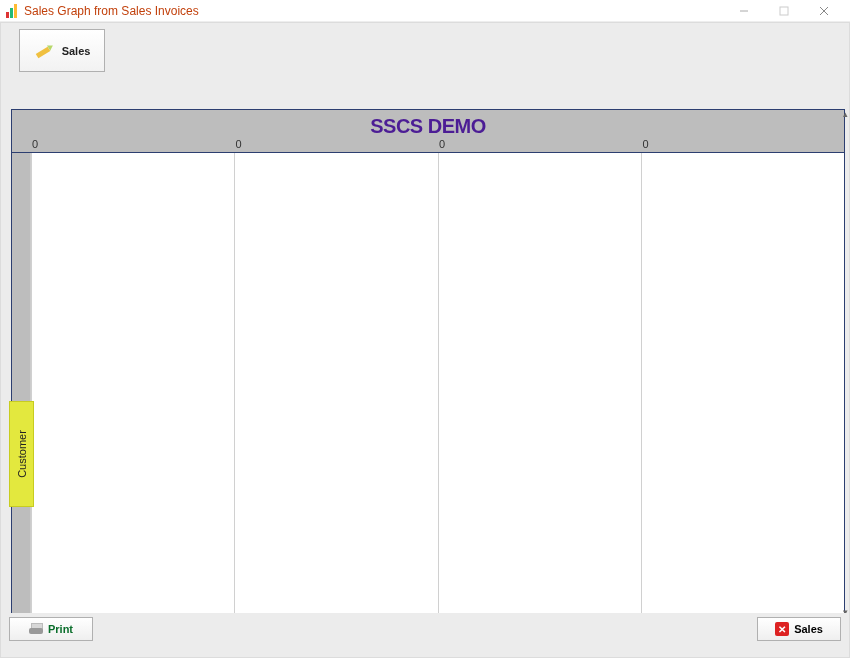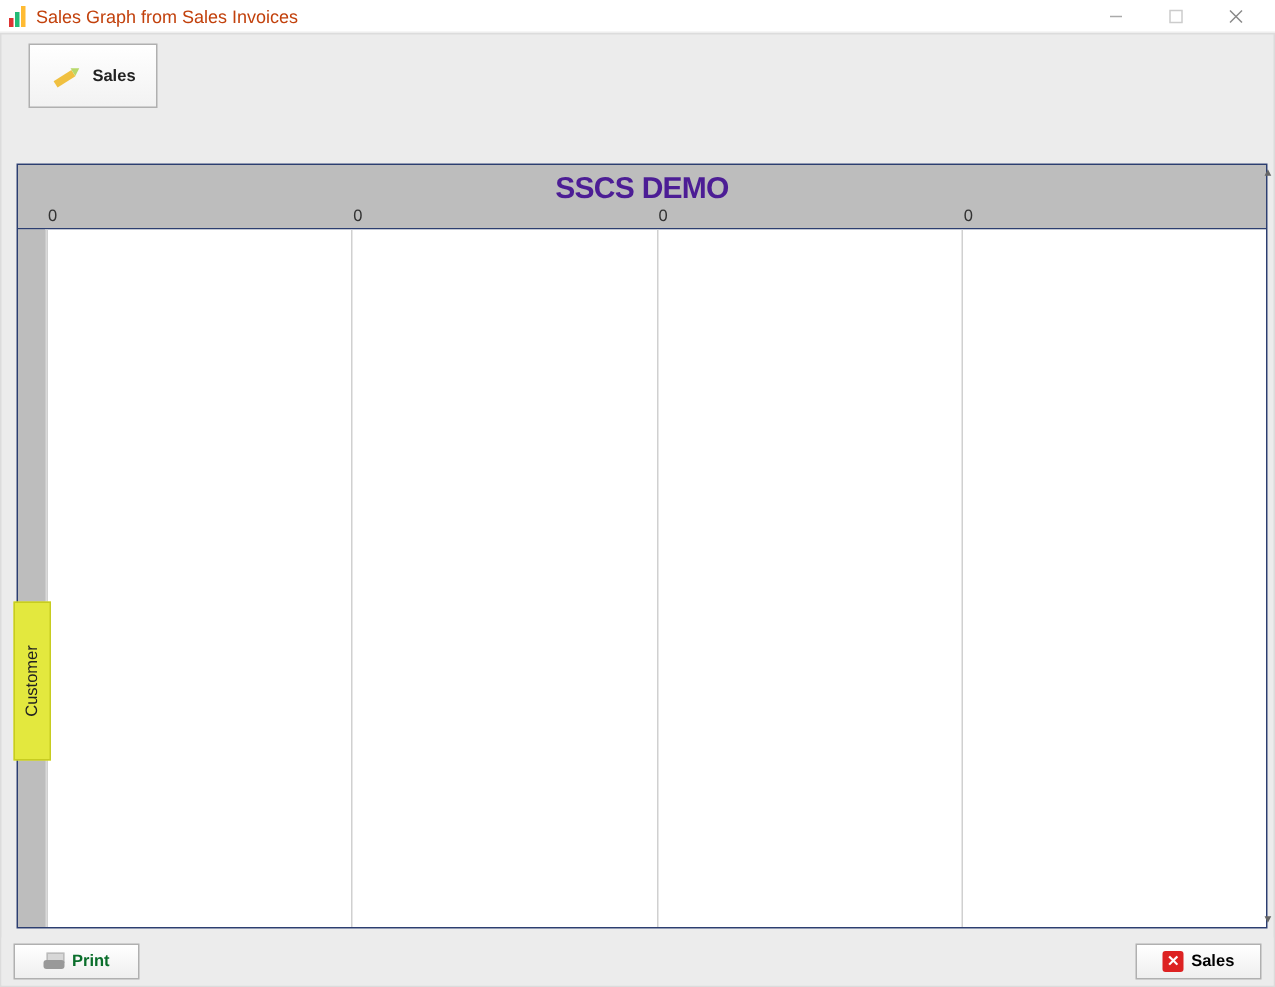--- a/index.html
+++ b/index.html
@@ -105,21 +105,21 @@
     .side-tab {
       position: absolute; left: 8px; top: 378px; width: 25px; height: 106px;
       background: #e3e83e; border: 1px solid #c7cc20;
       display: flex; align-items: center; justify-content: center;
       z-index: 5;
     }
     .side-tab-text {
       transform: rotate(-90deg); font-size: 11px; color:#222; white-space: nowrap;
     }
     .bottom-bar {
-      position:absolute; bottom:0; left:0; right:0; height:32px; background:#ececec;
+      position:absolute; bottom:12px; left:0; right:0; height:32px; background:#ececec;
       display:flex; align-items:center; justify-content:space-between; padding:0 8px;
     }
     .btn {
       height: 24px; min-width:84px; border:1px solid #b0b0b0;
       background: linear-gradient(#fff,#efefef);
       display:flex; align-items:center; justify-content:center; gap:5px;
       cursor:pointer; font-weight:bold; font-size:11px;
     }
     .print-icon{width:14px;height:12px;position:relative;}
     .print-icon::before{content:'';position:absolute;left:2px;top:0;width:10px;height:5px;background:#d7d7d7;border:1px solid #bbb;}

